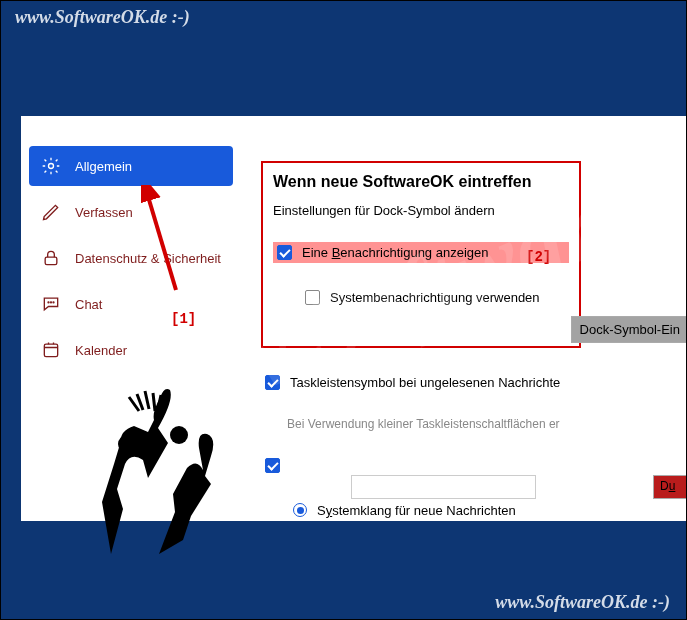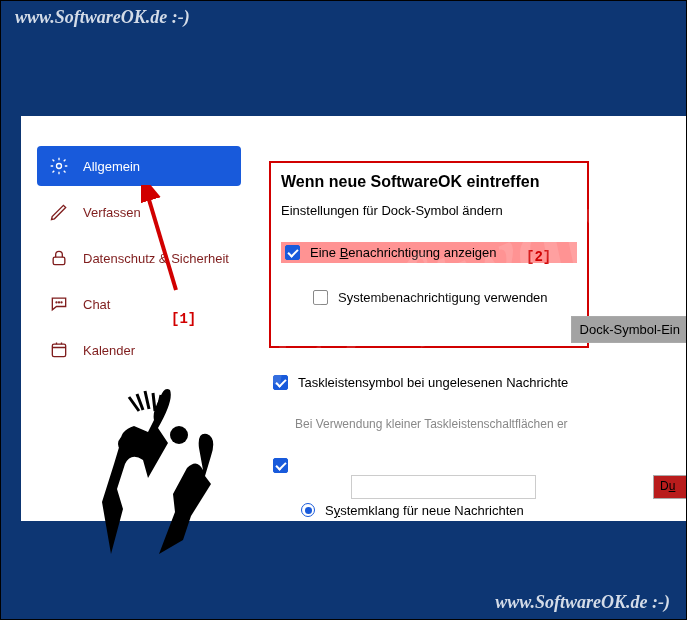--- a/index.html
+++ b/index.html
@@ -31,21 +31,20 @@
   transform:rotate(-22deg);
   white-space:nowrap;
   z-index:12;
 }
 .window{
   position:absolute;
   top:115px;left:20px;
   width:667px;height:405px;
   background:#fff;
   overflow:hidden;
-  padding-left:8px;
 }
 .sidebar{
   float:left;
   width:220px;
   padding:30px 8px 8px 8px;
 }
 .side-item{
   display:flex;align-items:center;
   height:40px;
   padding:0 12px;

